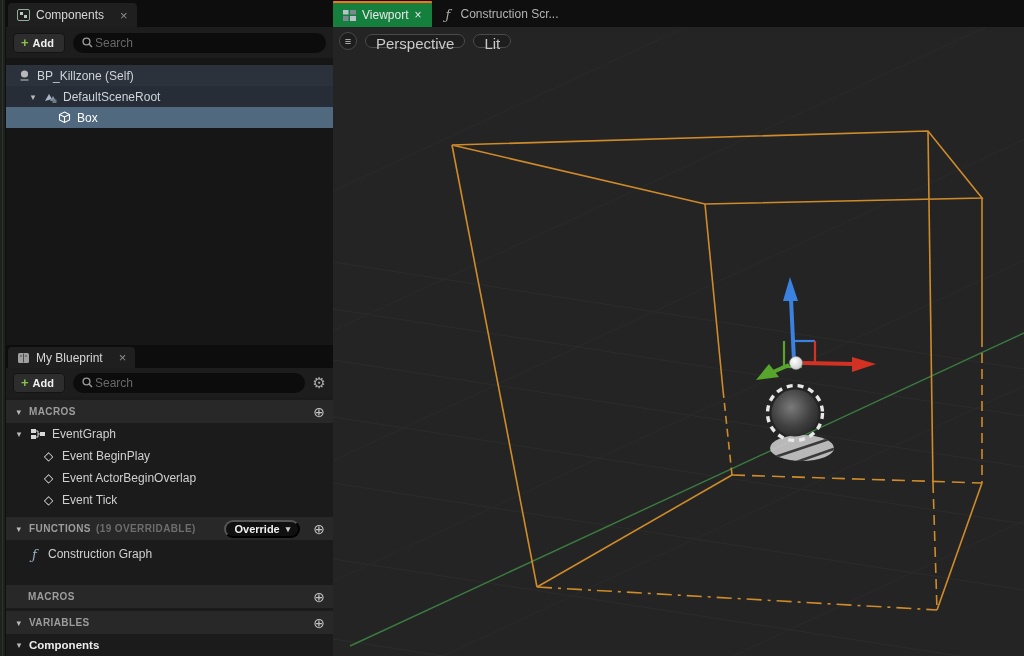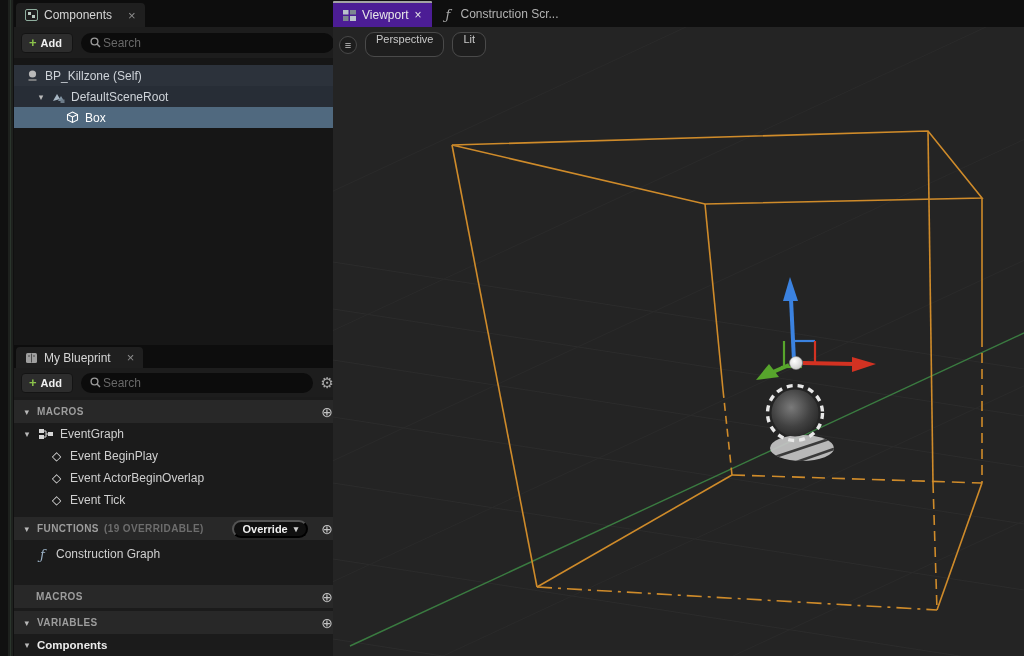--- a/index.html
+++ b/index.html
@@ -3,21 +3,21 @@
 <meta charset="utf-8">
 <style>
   * { margin:0; padding:0; box-sizing:border-box; }
   html,body { width:1024px; height:656px; overflow:hidden; background:#111; }
   #root {
     position:relative; width:1024px; height:656px; overflow:hidden;
     font-family:"Liberation Sans","DejaVu Sans",sans-serif;
     -webkit-font-smoothing:antialiased; color:#cfcfcf; font-size:12px;
   }
   
-  .left-col { position:absolute; left:8px; top:0; width:333px; height:656px; background:#161616; }
+  .left-col { position:absolute; left:0; top:0; width:333px; height:656px; background:#161616; }
   .edge-strip { position:absolute; left:0; top:0; width:6px; height:100%; background:#1e211e; border-right:1px solid #101010; }
   .edge-strip .edge-line { position:absolute; left:2px; top:0; width:1px; height:100%; background:#36493a; opacity:.5; }
 
   .panel { position:absolute; left:6px; right:0; }
   .components-panel { top:0; height:345px; background:#161616; }
   .myblueprint-panel { top:345px; bottom:0; background:#1b1b1b; }
 
   .tabbar { height:27px; background:#0d0d0d; display:flex; align-items:flex-end; padding-left:2px; }
   .tab { display:flex; align-items:center; gap:6px; height:24px; padding:0 9px; background:#1f1f1f;
          border-radius:4px 4px 0 0; color:#d6d6d6; font-size:12px; }
@@ -60,27 +60,27 @@
   .override-btn .chev { font-size:9px; color:#cfcfcf; }
   .sec-head .after-btn { margin-left:8px; }
   .cat-row { height:18px; display:flex; align-items:center; gap:5px; color:#ececec; font-weight:bold; font-size:11.5px; padding-left:8px; }
   .var-row { height:18px; display:flex; align-items:center; color:#cfcfcf; font-size:12px; padding-left:30px; position:relative; }
   .var-pill { position:absolute; left:202px; top:6px; width:15px; height:6px; border-radius:3px; background:#1fa7e8; }
 
   
   .viewport { position:absolute; left:333px; top:0; right:0; height:656px; background:#242424; }
   .vp-tabbar { height:27px; background:#0f0f0f; display:flex; align-items:flex-end; }
   .vp-tab { display:flex; align-items:center; gap:6px; height:26px; padding:0 10px; font-size:12px; color:#b3b3b3; }
-  .vp-tab.active { background:#4c1d95; border-top:2px solid #a3a3a3; color:#e8e8e8; border-radius:1px 1px 0 0; }
+  .vp-tab.active { background:#15803d; border-top:2px solid #f97316; color:#e8e8e8; border-radius:1px 1px 0 0; }
   .vp-canvas { position:absolute; left:0; top:27px; right:0; bottom:0; background:#242424; }
   .vp-toolbar { position:absolute; left:6px; top:5px; display:flex; align-items:center; gap:8px; }
   .circle-btn { width:18px; height:18px; border-radius:50%; background:#1d1d1d; border:1px solid #484848;
                 color:#c9c9c9; font-size:11px; display:flex; align-items:center; justify-content:center; }
-  .pill-btn { height:25px; padding:0 10px; border-radius:9px; background:rgba(29,29,29,.85);
-              border:1px solid #4a4a4a; color:#c9c9c9; font-size:11px; display:flex; align-items:flex-start; }
+  .pill-btn { height:14px; padding:0 10px; border-radius:9px; background:rgba(29,29,29,.85);
+              border:1px solid #4a4a4a; color:#c9c9c9; font-size:15px; display:flex; align-items:flex-start; }
   svg { display:block; }
 </style>
 </head>
 <body>
 
 <div id="root">
 
   <div class="left-col">
     <div class="edge-strip">
         <div class="edge-line"></div>

